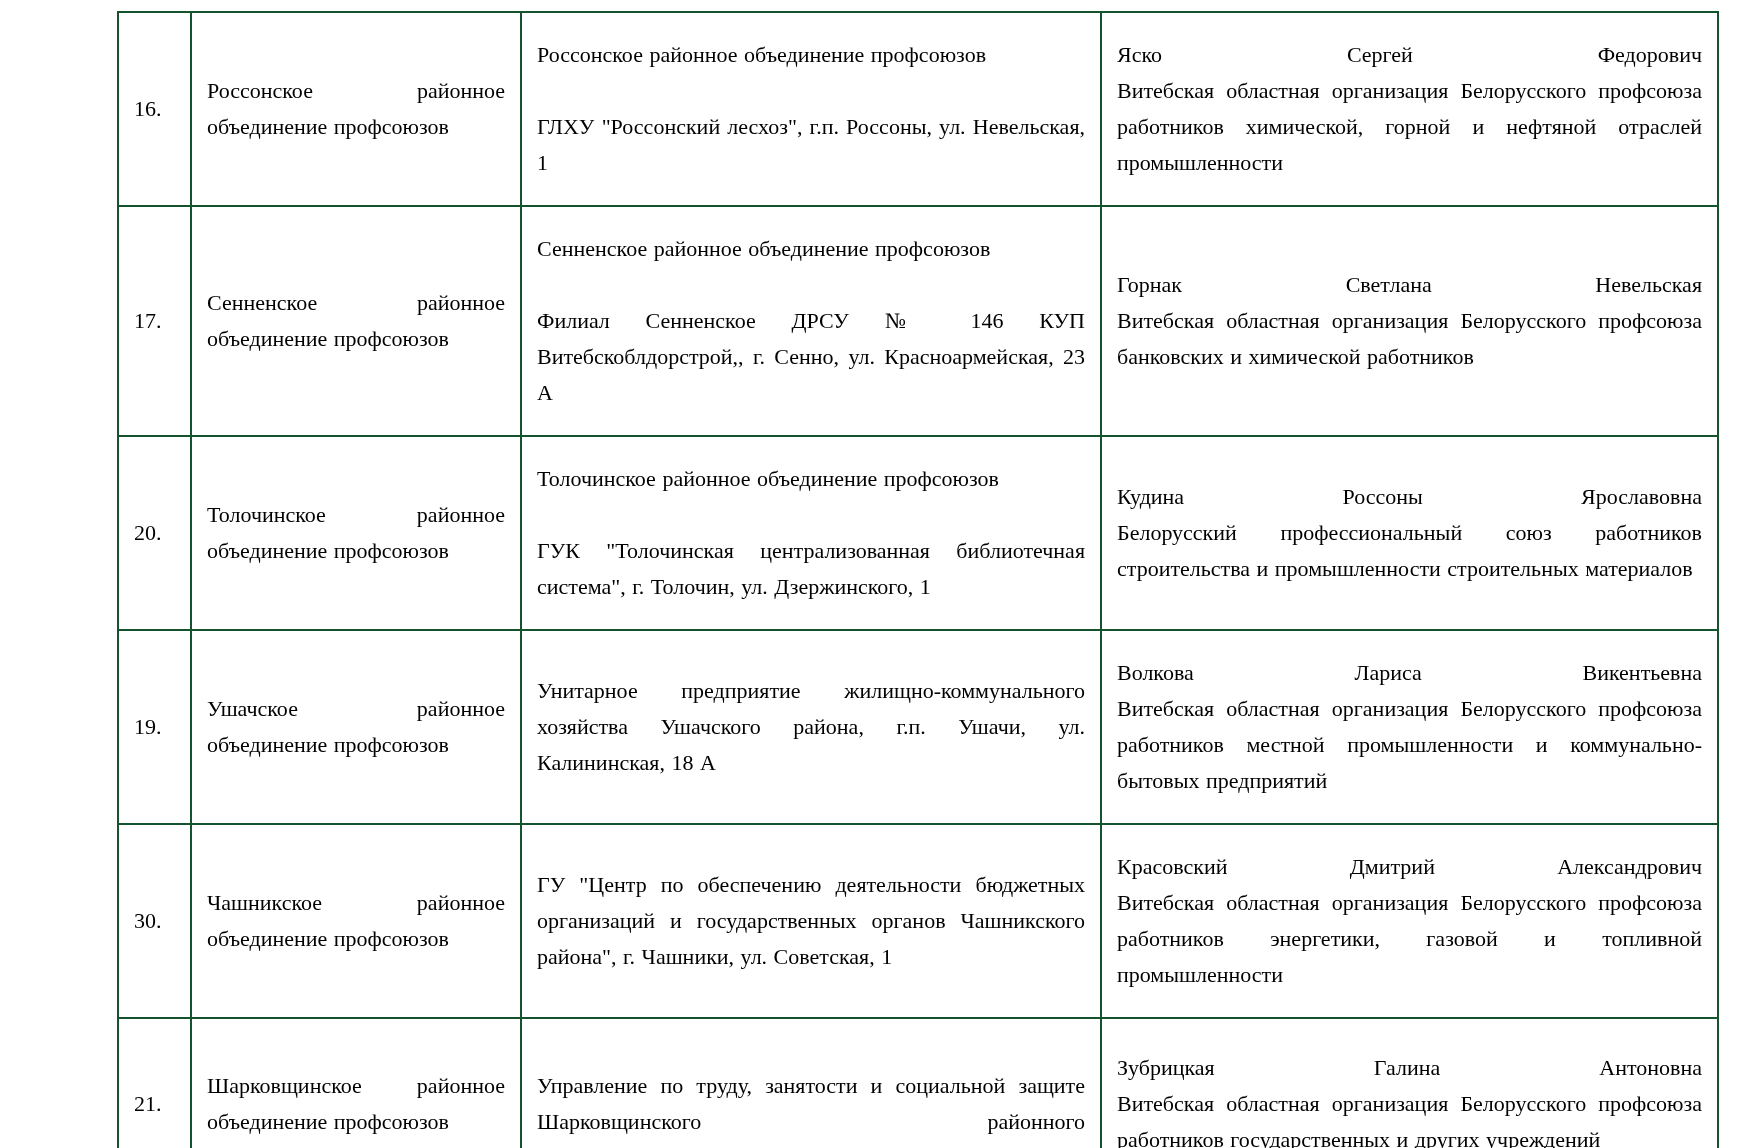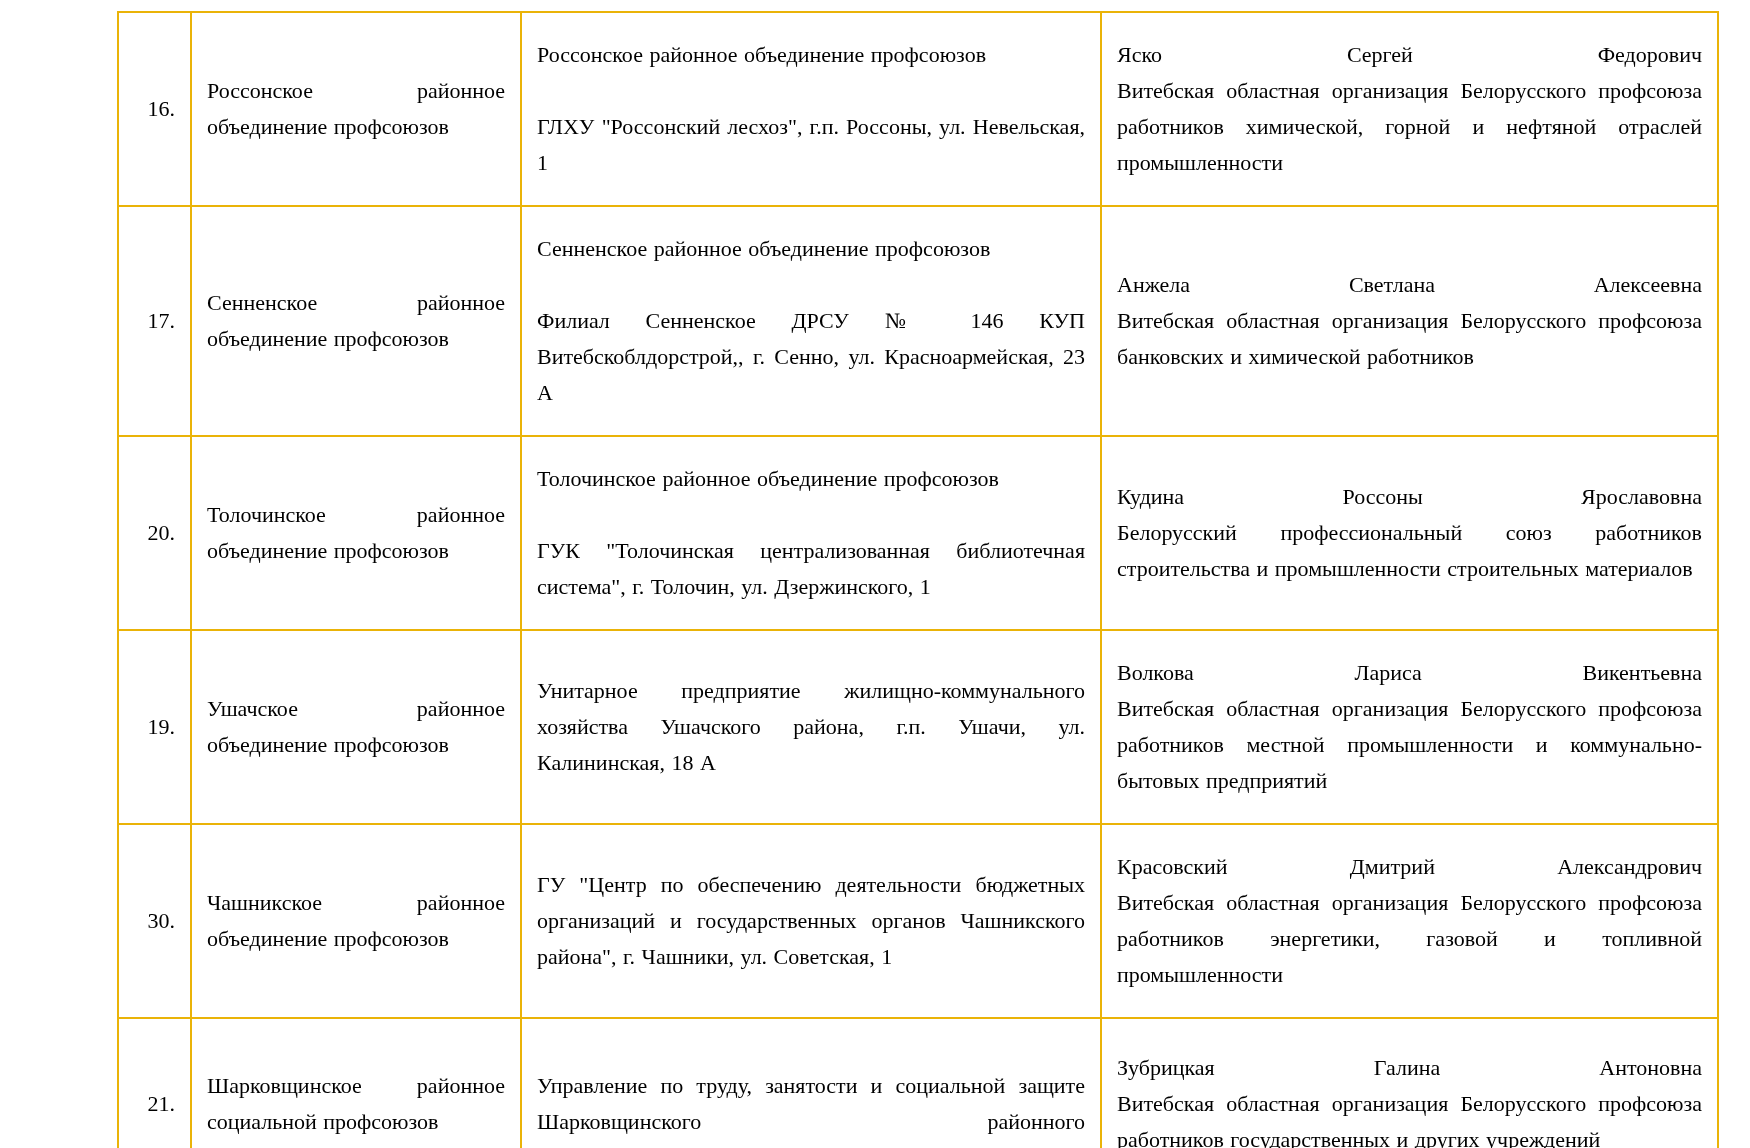--- a/index.html
+++ b/index.html
@@ -24,36 +24,36 @@
     top: 11px;
     width: 1600px;
     border-collapse: collapse;
     table-layout: fixed;
   }
   col.c1 { width: 73px; }
   col.c2 { width: 330px; }
   col.c3 { width: 580px; }
   col.c4 { width: 617px; }
   td {
-    border: 2px solid #eab308;
+    border: 2px solid #14532d;
     vertical-align: middle;
     padding: 24px 15px;
     font-size: 22px;
     line-height: 36px;
     overflow: hidden;
     word-spacing: 1px;
   }
   tr.r16 { height: 184px; }
   tr.r17 { height: 220px; }
   tr.r18 { height: 182px; }
   tr.r19 { height: 184px; }
   tr.r20 { height: 184px; }
   tr.r21 { height: 173px; }
   tr.r21 td { border-bottom: 5px solid #2b2b2b; }
-  .num { text-align: right; }
+  .num { text-align: left; }
   .just { text-align: justify; }
   .spread { text-align: justify; text-align-last: justify; }
   .gap { margin-top: 36px; }
 </style>
 </head>
 <body>
 
 <div class="page">
   <table class="doc-table">
     <colgroup>
@@ -86,21 +86,21 @@
         <div class="num">17.</div>
       </td>
       <td>
         <div class="just">Сенненское районное объединение профсоюзов</div>
       </td>
       <td>
         <div class="just">Сенненское районное объединение профсоюзов</div>
         <div class="just gap">Филиал Сенненское ДРСУ № 146 КУП Витебскоблдорстрой,, г. Сенно, ул. Красноармейская, 23 А</div>
       </td>
       <td>
-        <div class="spread">Анжела Светлана Алексеевна</div>
+        <div class="spread">Горнак Светлана Невельская</div>
         <div class="just">Витебская областная организация Белорусского профсоюза банковских и химической работников</div>
       </td>
     </tr>
 
     <tr class="r18">
       <td>
         <div class="num">20.</div>
       </td>
       <td>
         <div class="just">Толочинское районное объединение профсоюзов</div>
@@ -145,21 +145,21 @@
         <div class="spread">Красовский Дмитрий Александрович</div>
         <div class="just">Витебская областная организация Белорусского профсоюза работников энергетики, газовой и топливной промышленности</div>
       </td>
     </tr>
 
     <tr class="r21">
       <td>
         <div class="num">21.</div>
       </td>
       <td>
-        <div class="just">Шарковщинское районное социальной профсоюзов</div>
+        <div class="just">Шарковщинское районное объединение профсоюзов</div>
       </td>
       <td>
         <div class="spread">Управление по труду, занятости и социальной защите Шарковщинского районного</div>
       </td>
       <td>
         <div class="spread">Зубрицкая Галина Антоновна</div>
         <div class="just">Витебская областная организация Белорусского профсоюза работников государственных и других учреждений</div>
       </td>
     </tr>
 

